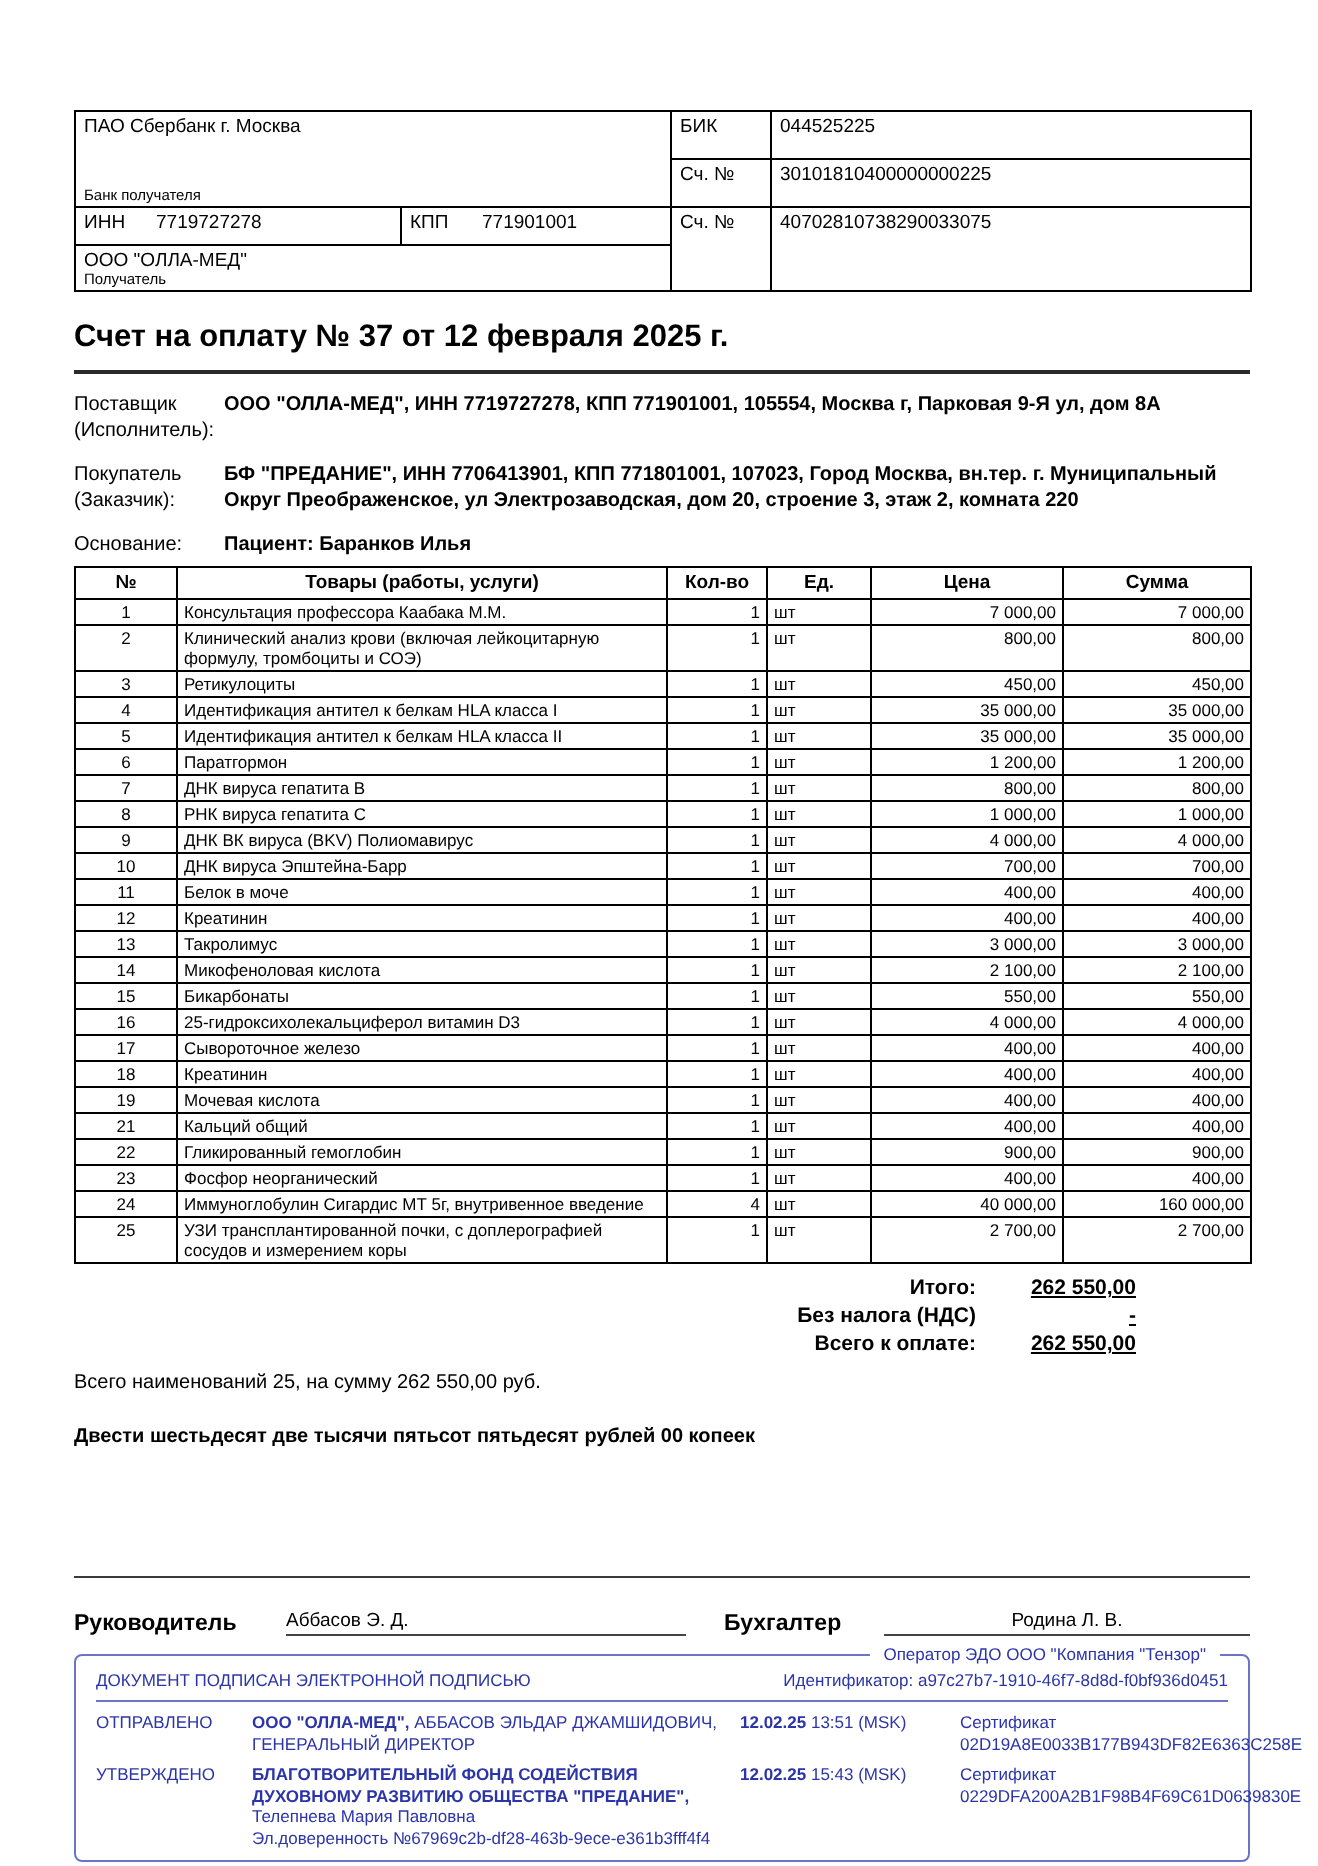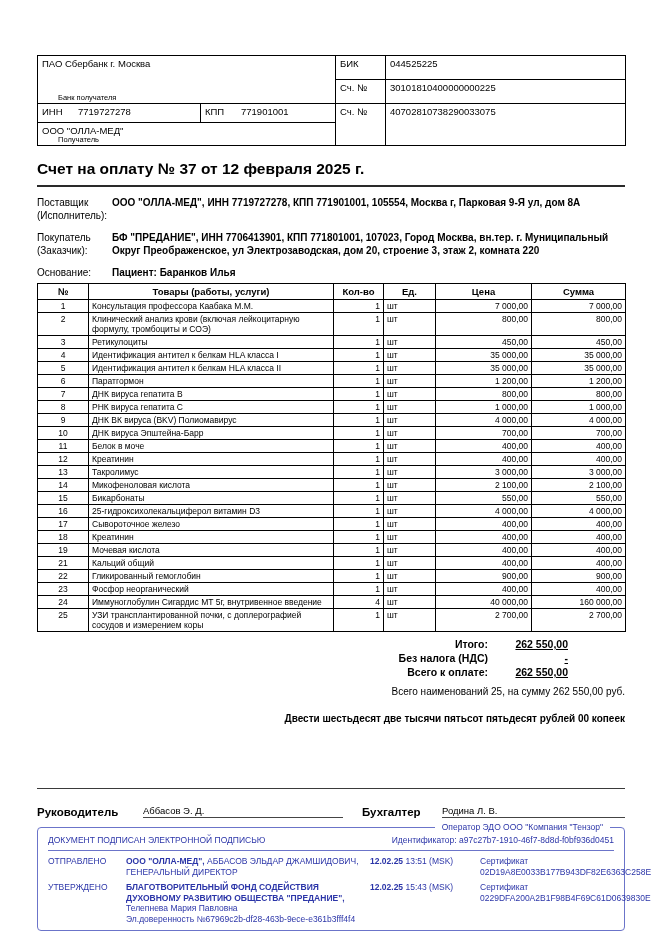--- a/index.html
+++ b/index.html
@@ -5,21 +5,21 @@
   * { box-sizing: border-box; margin: 0; padding: 0; }
   html,body { width:659px; height:933px; background:#fff; overflow:hidden; }
   body { font-family:"Liberation Sans", sans-serif; color:#000; }
   .page { position:relative; width:659px; height:671px; padding:55px 34px 0 37px; }
 
   
   table.bank { border-collapse:collapse; width:588px; table-layout:fixed; font-size:9.5px; }
   table.bank td { border:1px solid #000; padding:2px 4px; vertical-align:top; }
   table.bank { border:1.5px solid #000; }
   td.capcell { position:relative; }
-  td.capcell .cap { position:absolute; left:20px; bottom:1px; font-size:7.5px; }
+  td.capcell .cap { position:absolute; left:4px; bottom:1px; font-size:7.5px; }
   .lblw { display:inline-block; width:36px; }
 
   
   .doc-title { margin-top:14px; font-size:15.5px; font-weight:bold; }
   .rule-thick { margin-top:7px; border-top:2px solid #2a2a2a; }
 
   
   .parties { margin-top:9px; font-size:10px; }
   .party-row { display:flex; margin-bottom:9px; }
   .party-label { width:75px; flex:0 0 75px; white-space:pre-line; line-height:13px; }
@@ -31,31 +31,31 @@
   table.items td { border:1px solid #000; padding:1px 3px; line-height:10px; vertical-align:top; }
   td.a-c { text-align:center; } td.a-l { text-align:left; } td.a-r { text-align:right; }
 
   
   .totals { margin-top:5px; font-size:10.5px; font-weight:bold; }
   .totals-row { display:flex; justify-content:flex-end; margin-right:57px; line-height:14px; }
   .t-label { text-align:right; }
   .t-value { width:80px; text-align:right;text-decoration:underline; }
 
   
-  .summary { margin-top:7px; font-size:10px;text-align:right; }
+  .summary { margin-top:7px; font-size:10px; }
   .summary .words { font-weight:bold; margin-top:16px; }
 
   
   .rule-thin { margin-top:64px; border-top:1.5px solid #3a3a3a; }
   .sig-row { margin-top:16px; display:flex; align-items:flex-end; }
   .sig-label { font-weight:bold; font-size:11.5px; width:106px; flex:0 0 106px; }
   .sig-line { border-bottom:1px solid #444; font-size:9.5px; line-height:11px; }
   .sig-line.first { width:200px; text-align:left; padding:0 6px 1px 0; margin-right:19px; }
   .sig-label2 { font-weight:bold; font-size:11.5px; width:80px; flex:0 0 80px; }
-  .sig-line.second { flex:1; padding-bottom:1px; }
+  .sig-line.second { flex:1; text-align:center; padding-bottom:1px; }
 
   
   .stamp { position:relative; margin-top:9px; border:1px solid var(--stamp-border,#6b74c9); border-radius:4px; padding:7px 10px 6px 10px; color:var(--stamp-blue,#2b35a8); font-size:8.5px; }
   .stamp .operator { position:absolute; top:-6px; right:14px; background:#fff; padding:0 7px; font-size:8.5px; }
   .stamp-head { display:flex; justify-content:space-between; padding-bottom:5px; border-bottom:1px solid var(--stamp-border,#6b74c9); }
   .stamp-row { display:grid; grid-template-columns:68px 234px 100px auto; column-gap:10px; margin-top:5px; line-height:10.5px; align-items:start; }
   .stamp b { font-weight:bold; }
 </style>
 </head>
 <body>

